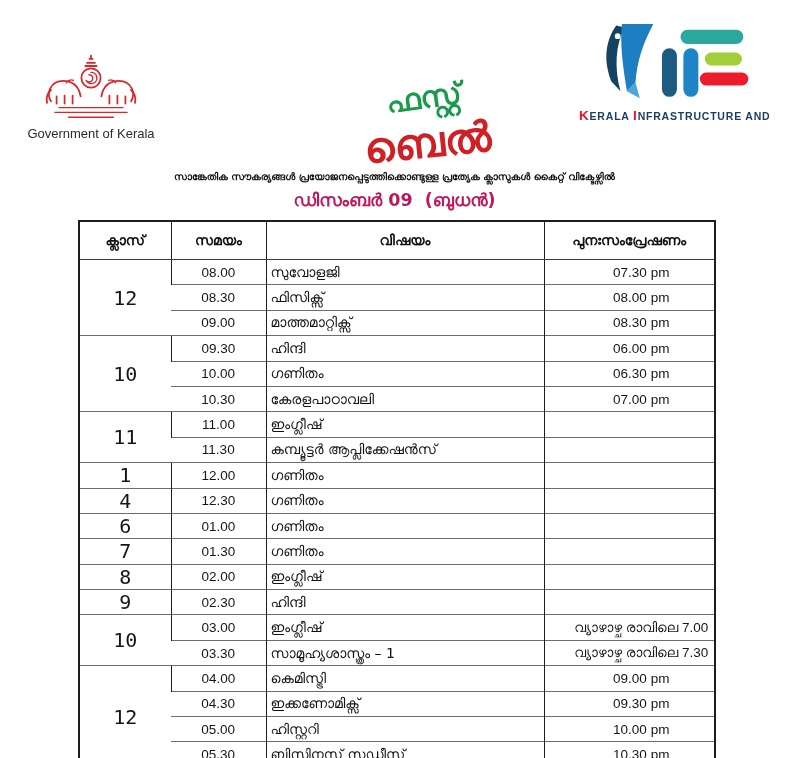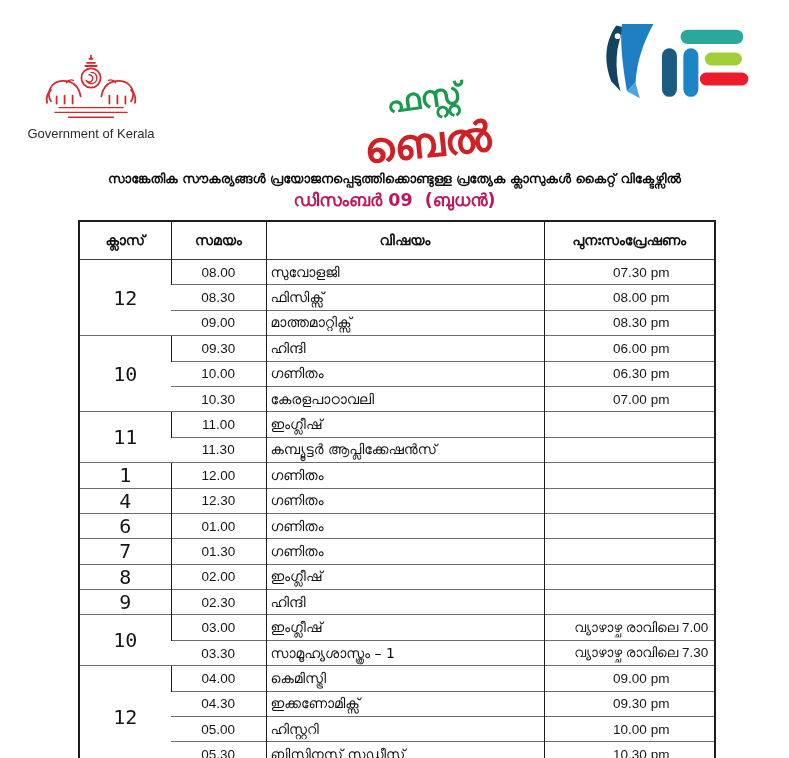--- a/index.html
+++ b/index.html
@@ -22,21 +22,21 @@
   
   .kite{position:absolute;left:561px;top:24px;width:222px;}
   .kite svg{display:block;margin-left:14px;}
   .kite-text{margin-top:5px;font-family:"Liberation Sans",sans-serif;font-weight:bold;
              color:#1c3e66;font-size:10.5px;letter-spacing:.8px;line-height:14px;
              text-align:left;padding-left:18px;white-space:nowrap;}
   .kite-text .init{color:#e8112d;font-size:13.5px;}
 
   
   .doc-title{position:absolute;left:0;top:171px;width:100%;text-align:center;
-             font-size:13px;font-weight:bold;color:#0d0d0d;white-space:pre;}
+             font-size:10px;font-weight:bold;color:#0d0d0d;white-space:pre;}
   .doc-date{position:absolute;left:0;top:190px;width:100%;text-align:center;
             font-size:17.5px;font-weight:bold;color:#be185d;white-space:pre;}
 
   
   .tt-wrap{position:absolute;left:78px;top:220px;width:638px;}
   table.tt{border-collapse:collapse;table-layout:fixed;width:636px;
            border:2px solid #1d1d1d;}
   .tt col.c1{width:92px;} .tt col.c2{width:95px;} .tt col.c3{width:278px;} .tt col.c4{width:171px;}
   .tt th{height:21px;font-size:14px;font-weight:bold;text-align:center;vertical-align:middle;
          border-left:1.5px solid #1d1d1d;border-bottom:1.5px solid #3c3c3c;padding:8px 2px;}
@@ -95,20 +95,21 @@
 
       <rect x="122" y="34" width="21" height="68" rx="10.5" fill="#1d85c6"></rect>
 
       <rect x="118" y="8" width="88" height="20" rx="10" fill="#2ba89e"></rect>
 
       <rect x="152" y="40" width="52" height="18" rx="9" fill="#a2ce3a"></rect>
 
       <rect x="145" y="68" width="68" height="18" rx="9" fill="#ec1c2d"></rect>
     </svg>
     <div class="kite-text">
+      <div><span class="init">K</span><span>ERALA </span><span class="init">I</span><span>NFRASTRUCTURE AND</span></div>
     </div>
   </div>
 
   <div class="doc-title">സാങ്കേതിക സൗകര്യങ്ങൾ പ്രയോജനപ്പെടുത്തിക്കൊണ്ടുള്ള പ്രത്യേക ക്ലാസുകൾ കൈറ്റ് വിക്ടേഴ്സിൽ</div>
   <div class="doc-date">ഡിസംബർ 09  (ബുധൻ)</div>
 
   <div class="tt-wrap">
     <table class="tt">
       <colgroup>
           <col class="c1">

